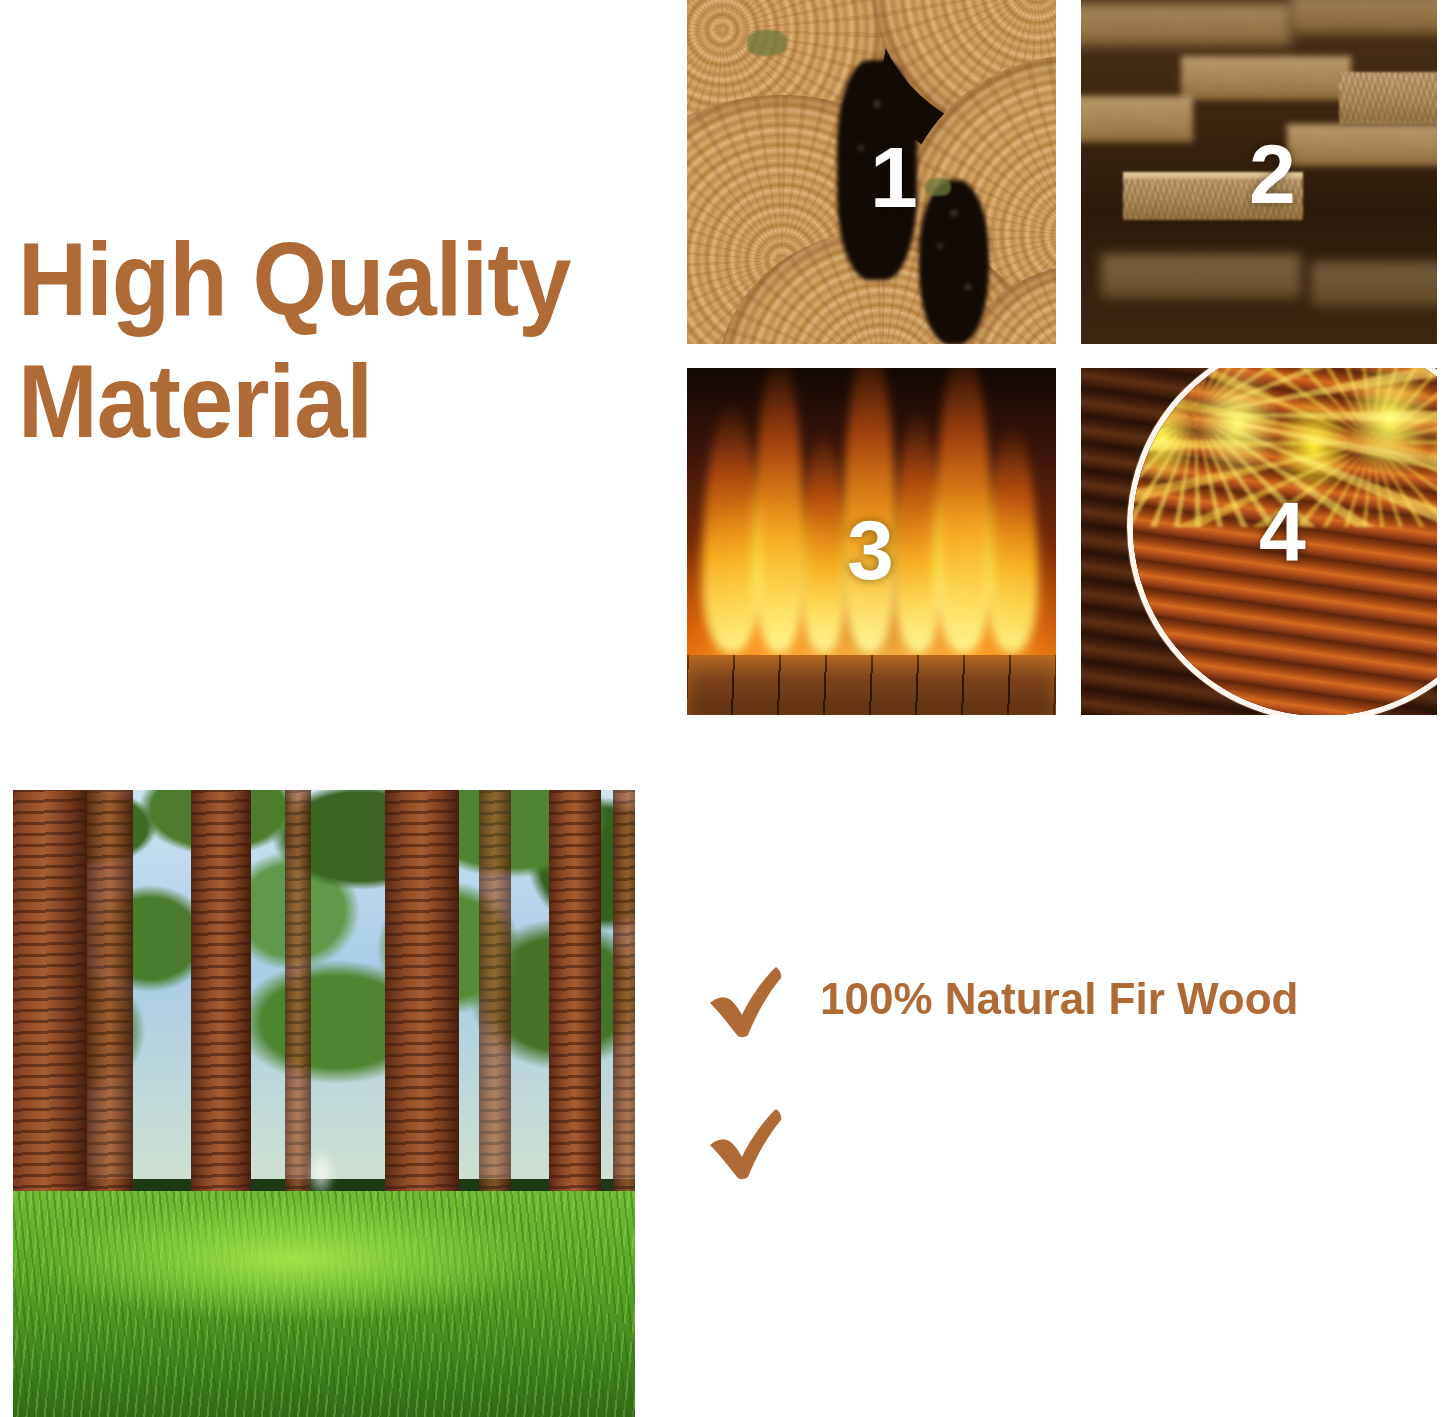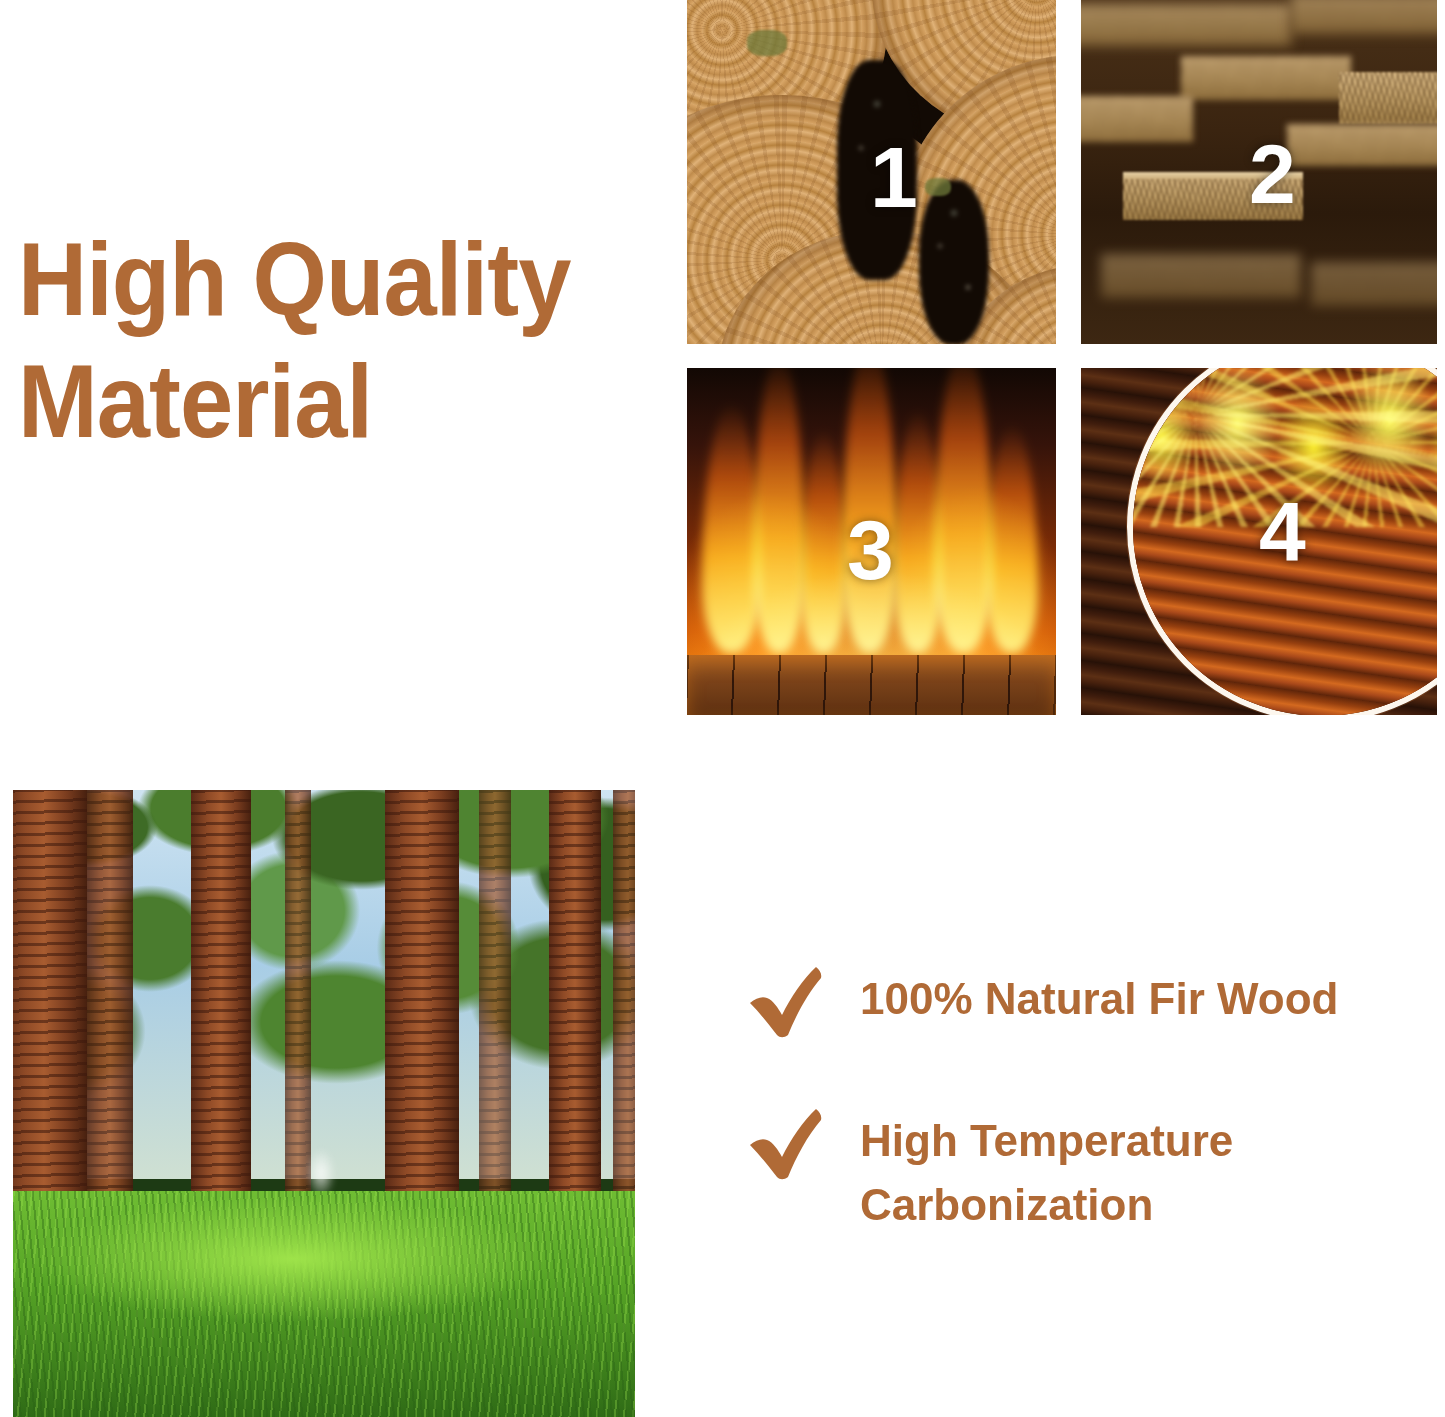--- a/index.html
+++ b/index.html
@@ -267,21 +267,21 @@
   }
   .smoke {
     position: absolute;
     background: radial-gradient(ellipse 50% 50% at 50% 50%, rgba(255,255,255,0.8) 0%, rgba(255,255,255,0) 72%);
     filter: blur(3px);
   }
 
   
   .features {
     position: absolute;
-    left: 748px;
+    left: 708px;
     top: 965px;
     width: 660px;
   }
   .feature-row {
     display: flex;
     align-items: flex-start;
     margin-bottom: 66px;
   }
   .check-icon {
     flex: 0 0 auto;
@@ -419,17 +419,15 @@
     <div class="feature-text">100% Natural Fir Wood</div>
   </div>
 
   <div class="feature-row">
     <svg class="check-icon" viewBox="0 0 86 76">
       <path d="M2 38 C8 33 14 31 19 33 C25 35 30 43 34 50
                C42 33 56 13 68 2 C72 5 74 9 73 13
                C60 28 48 50 40 70 C36 73 32 73 29 70
                C21 60 12 48 2 38 Z" fill="#b06a36"></path>
     </svg>
-    <div class="feature-text">High Temperature
-Carbonization</div>
   </div>
 
 </div>
 
 </body></html>

